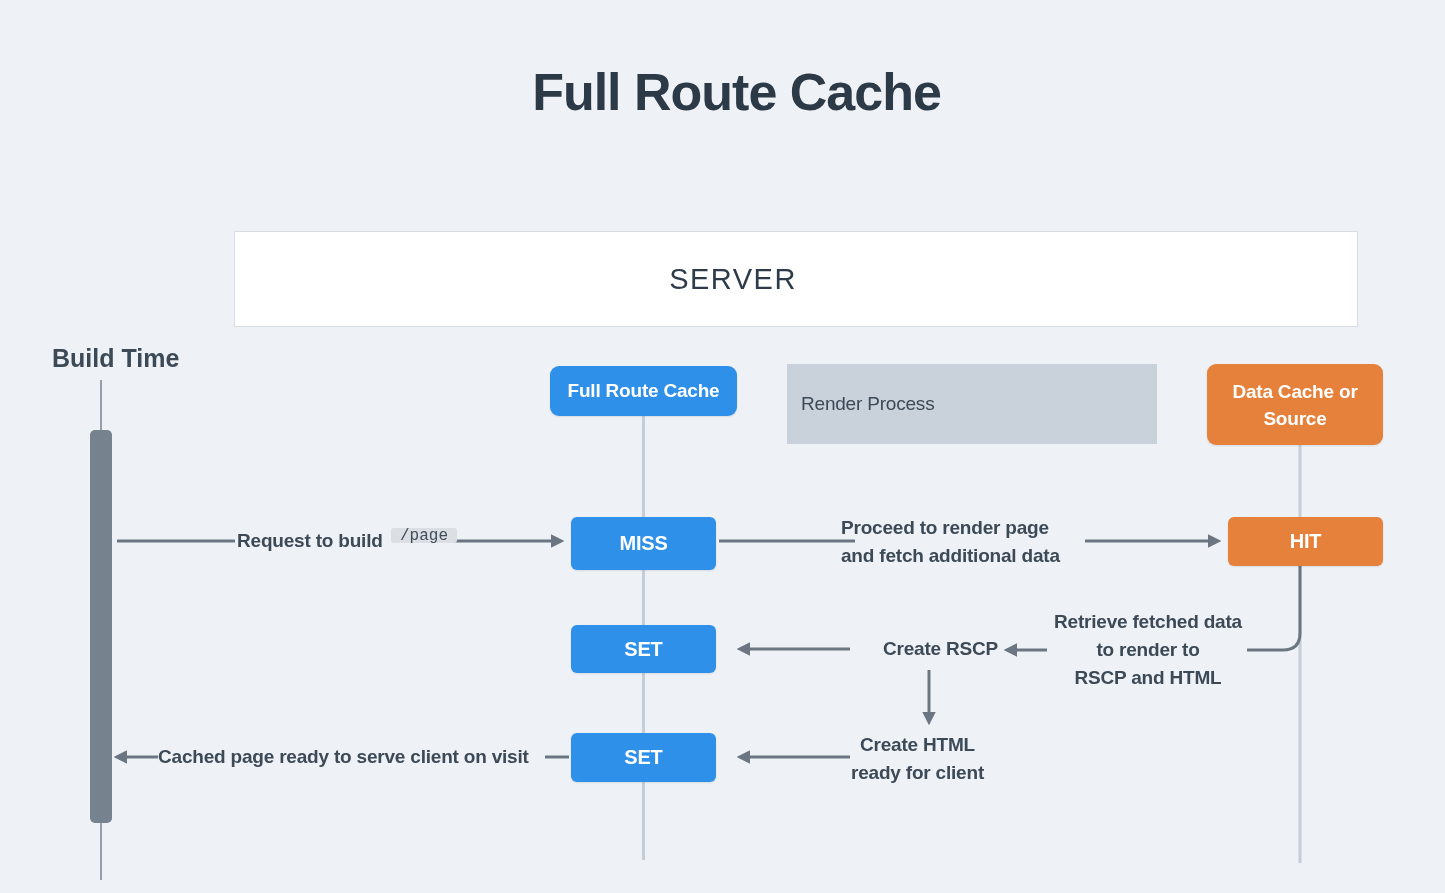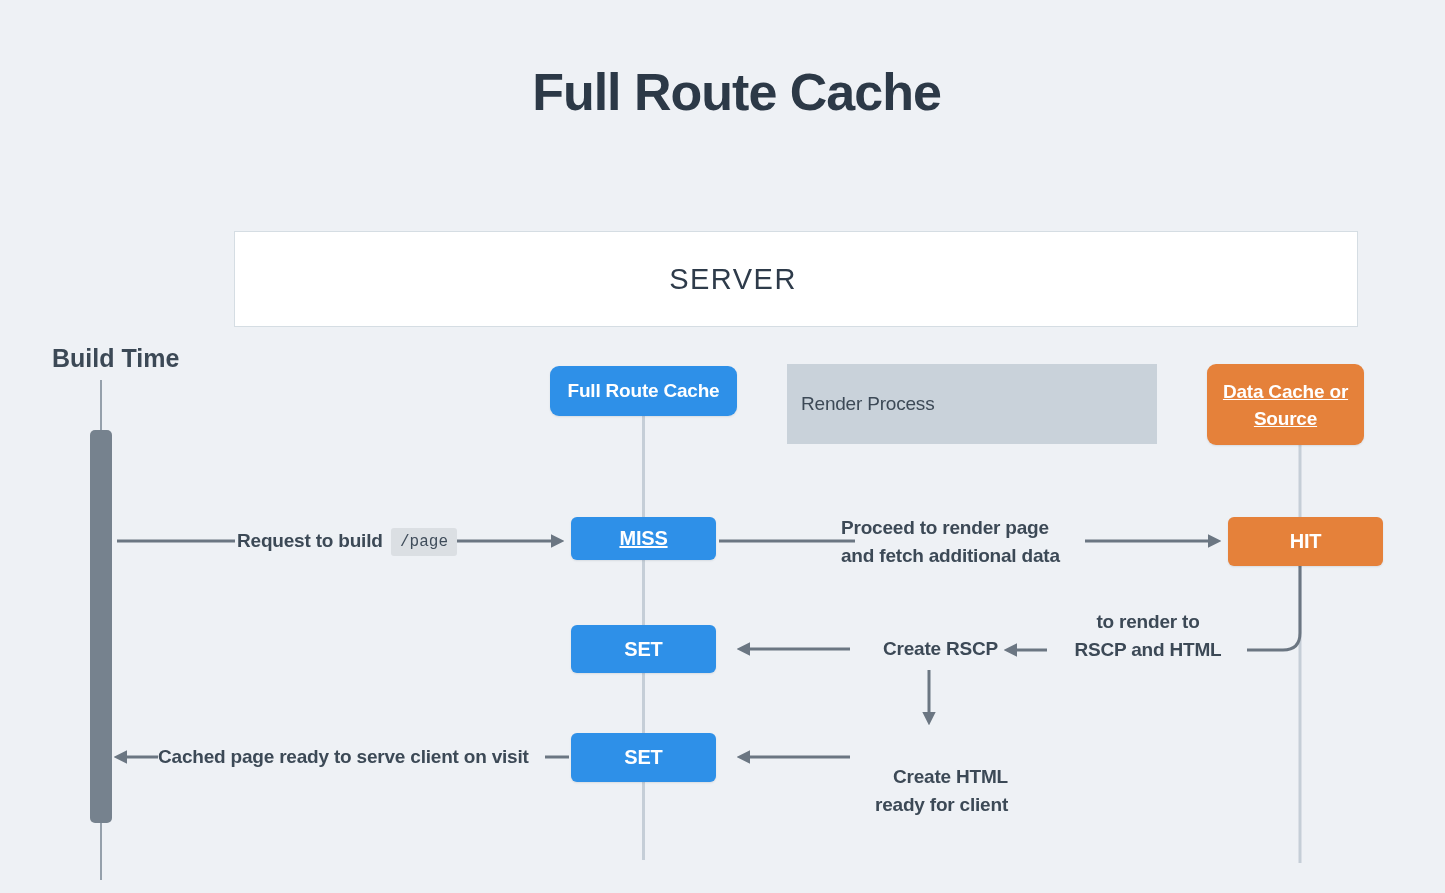--- a/index.html
+++ b/index.html
@@ -28,38 +28,38 @@
   .node{position:absolute;display:flex;align-items:center;justify-content:center;
     text-align:center;color:var(--white);font-weight:700;letter-spacing:-0.2px;
     box-shadow:0 1px 2px rgba(20,40,60,.10);}
   .node.blue{background:var(--blue);}
   .node.orange{background:var(--orange);}
 
   .n-frc{left:550px;top:366px;width:187px;height:50px;border-radius:9px;font-size:19px;}
   .n-render{left:787px;top:364px;width:370px;height:80px;border-radius:0;
     background:var(--panel);color:var(--ink);font-weight:500;justify-content:flex-start;
     padding-left:14px;font-size:19px;box-shadow:none;}
-  .n-dc{left:1207px;top:364px;width:157px;height:81px;border-radius:9px;
-    font-size:19px;line-height:27px;padding:0 12px;text-decoration:underline;}
-  .n-miss{left:571px;top:517px;width:145px;height:43px;border-radius:6px;font-size:20px;text-decoration:underline;}
+  .n-dc{left:1207px;top:364px;width:176px;height:81px;border-radius:9px;
+    font-size:19px;line-height:27px;padding:0 12px;}
+  .n-miss{left:571px;top:517px;width:145px;height:53px;border-radius:6px;font-size:20px;}
   .n-hit{left:1228px;top:517px;width:155px;height:49px;border-radius:6px;font-size:20px;}
   .n-set1{left:571px;top:625px;width:145px;height:48px;border-radius:6px;font-size:20px;}
   .n-set2{left:571px;top:733px;width:145px;height:49px;border-radius:6px;font-size:20px;}
 
   .flow-label{position:absolute;color:var(--ink);font-size:19px;font-weight:700;
     letter-spacing:-0.2px;line-height:28px;white-space:nowrap;}
   .flow-label span{display:block;}
   .lb-request{left:237px;top:527px;}
-  .chip{position:absolute;left:391px;top:528px;height:28px;padding:0 9px;border-radius:3px;
+  .chip{position:absolute;left:391px;top:528px;height:15px;padding:0 9px;border-radius:3px;
     background:var(--chipBg);color:#3f4c5a;font-family:"Liberation Mono",monospace;
     font-size:16px;font-weight:500;display:flex;align-items:center;}
   .lb-proceed{left:841px;top:514px;width:250px;}
   .lb-retrieve{left:1043px;top:608px;width:210px;text-align:center;}
   .lb-create-rscp{left:858px;top:635px;width:140px;text-align:right;}
-  .lb-create-html{left:875px;top:731px;text-align:right;margin-top:32px;}
+  .lb-create-html{left:851px;top:731px;text-align:center;}
   .lb-cached{left:158px;top:743px;}
 
   svg.connectors{position:absolute;left:0;top:0;}
   svg.connectors path{fill:none;}
   .line-dark{stroke:var(--lineDark);stroke-width:3;}
   .line-light{stroke:var(--lineLight);stroke-width:3;}
   .line-thin{stroke:var(--timelineThin);stroke-width:2;}
   #arrowhead path{fill:var(--lineDark);stroke:none;}
 </style>
 </head>
@@ -130,20 +130,21 @@
 
   <div class="flow-label lb-request">Request to build</div>
   <div class="chip">/page</div>
 
   <div class="flow-label lb-proceed">
     <span>Proceed to render page</span>
     <span>and fetch additional data</span>
   </div>
 
   <div class="flow-label lb-retrieve">
+    <span>Retrieve fetched data</span>
     <span>to render to</span>
     <span>RSCP and HTML</span>
   </div>
 
   <div class="flow-label lb-create-rscp">Create RSCP</div>
 
   <div class="flow-label lb-create-html">
     <span>Create HTML</span>
     <span>ready for client</span>
   </div>

